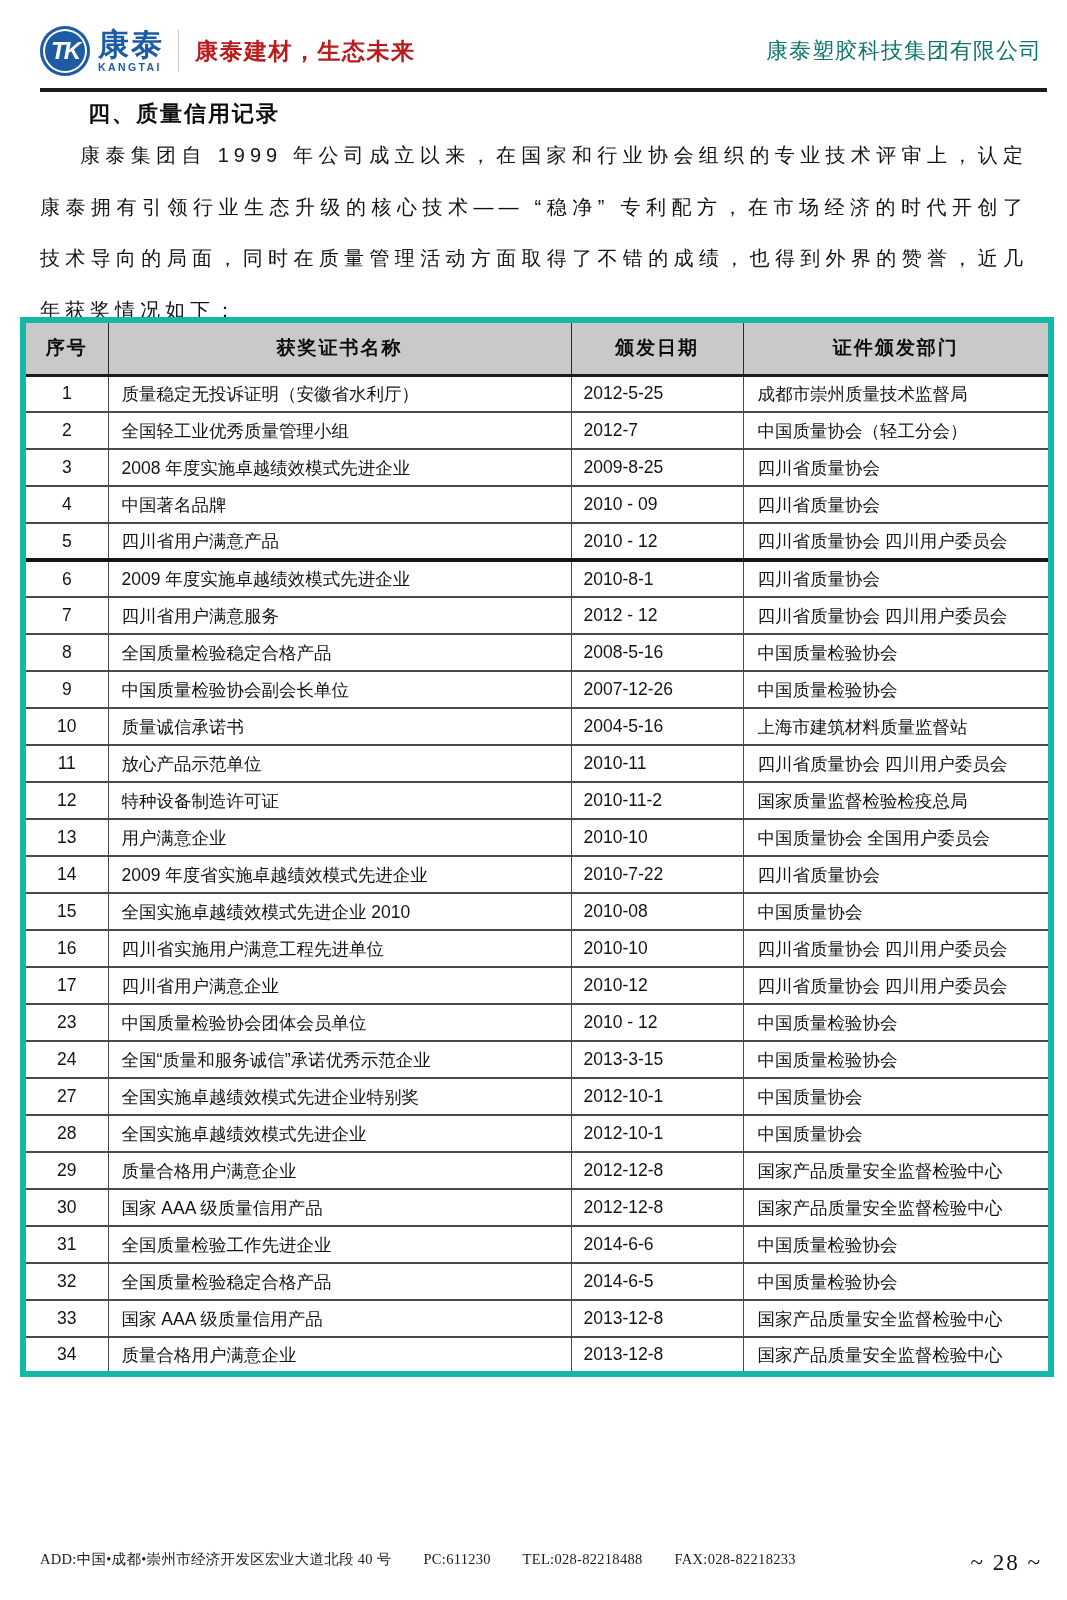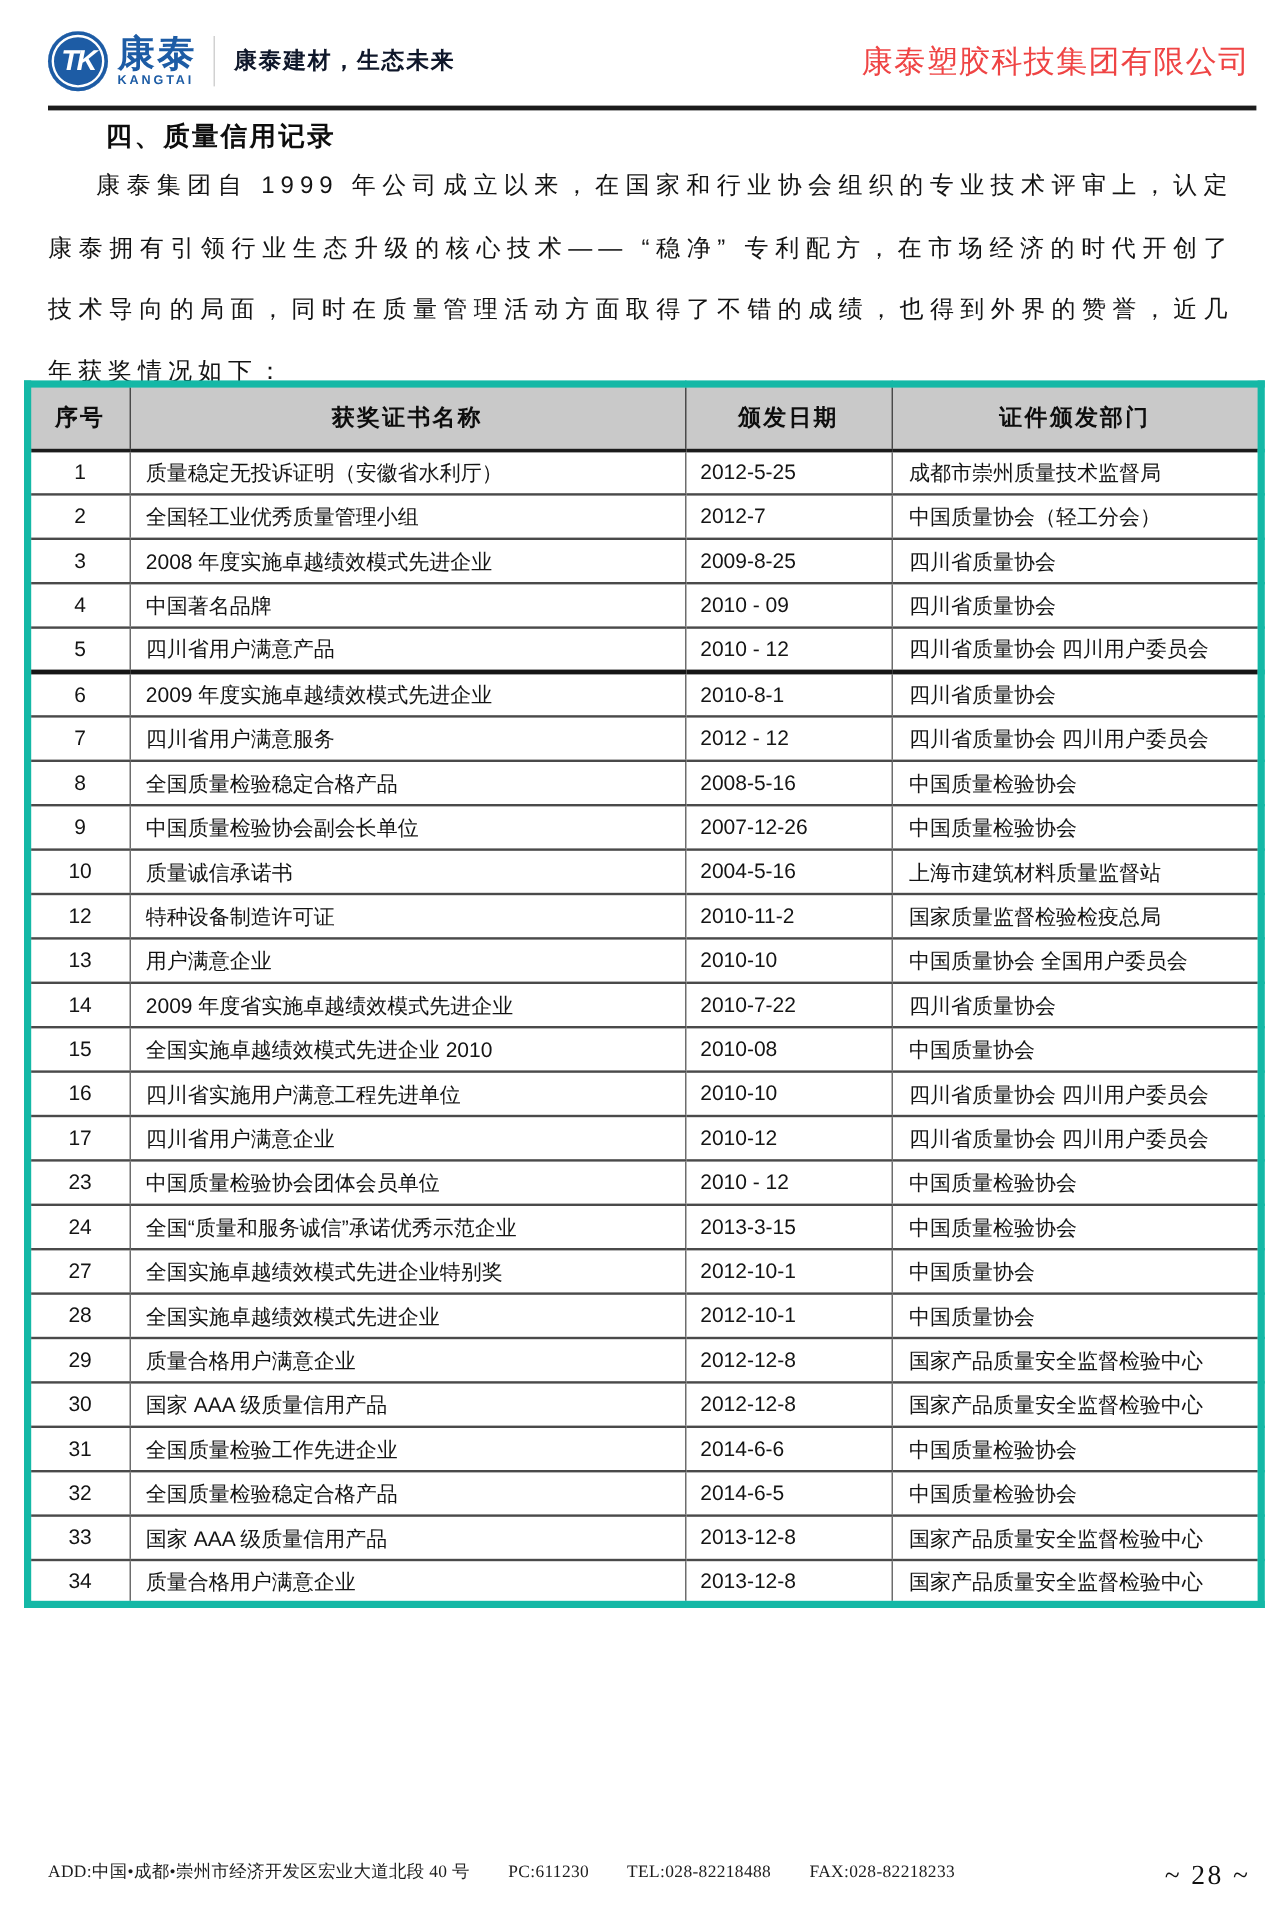--- a/index.html
+++ b/index.html
@@ -32,22 +32,22 @@
     display: flex; align-items: center; justify-content: center;
     font-weight: bold; font-style: italic;
     font-size: 24px;
     letter-spacing: -2px;
     box-shadow: inset 0 0 0 3px #1d5ca5, inset 0 0 0 5px #ffffff;
   }
   .logo-text { margin-left: 8px; line-height: 1; }
   .logo-cn { color: #1d5ca5; font-weight: bold; font-size: 31px; letter-spacing: 2px; }
   .logo-en { color: #1d5ca5; font-weight: bold; font-size: 10.5px; letter-spacing: 2.4px; margin-top: 2px; }
   .logo-divider { width: 1px; height: 42px; background: #c6c6c6; margin: 0 16px 0 14px; }
-  .slogan { font-size: 19px; font-weight: 600; color: #0f172a; letter-spacing: 1.5px; }
-  .company { font-size: 26px; color: #ef4444; letter-spacing: 1px; text-align: right; }
+  .slogan { font-size: 23px; font-weight: 600; color: #b91c1c; letter-spacing: 1.5px; }
+  .company { font-size: 22px; color: #0f766e; letter-spacing: 1px; text-align: right; }
   .header-rule {
     position: absolute;
     left: 40px; right: 20px; top: 84px;
     height: 4px;
     background: #1c1c1c;
   }
   
   .section-title {
     position: absolute;
     left: 88px; top: 95px;
@@ -212,20 +212,26 @@
           <td class="col2">2007-12-26</td>
           <td class="col3">中国质量检验协会</td>
         </tr>
         <tr>
           <td class="col0">10</td>
           <td class="col1">质量诚信承诺书</td>
           <td class="col2">2004-5-16</td>
           <td class="col3">上海市建筑材料质量监督站</td>
         </tr>
         <tr>
+          <td class="col0">11</td>
+          <td class="col1">放心产品示范单位</td>
+          <td class="col2">2010-11</td>
+          <td class="col3">四川省质量协会 四川用户委员会</td>
+        </tr>
+        <tr>
           <td class="col0">12</td>
           <td class="col1">特种设备制造许可证</td>
           <td class="col2">2010-11-2</td>
           <td class="col3">国家质量监督检验检疫总局</td>
         </tr>
         <tr>
           <td class="col0">13</td>
           <td class="col1">用户满意企业</td>
           <td class="col2">2010-10</td>
           <td class="col3">中国质量协会 全国用户委员会</td>

